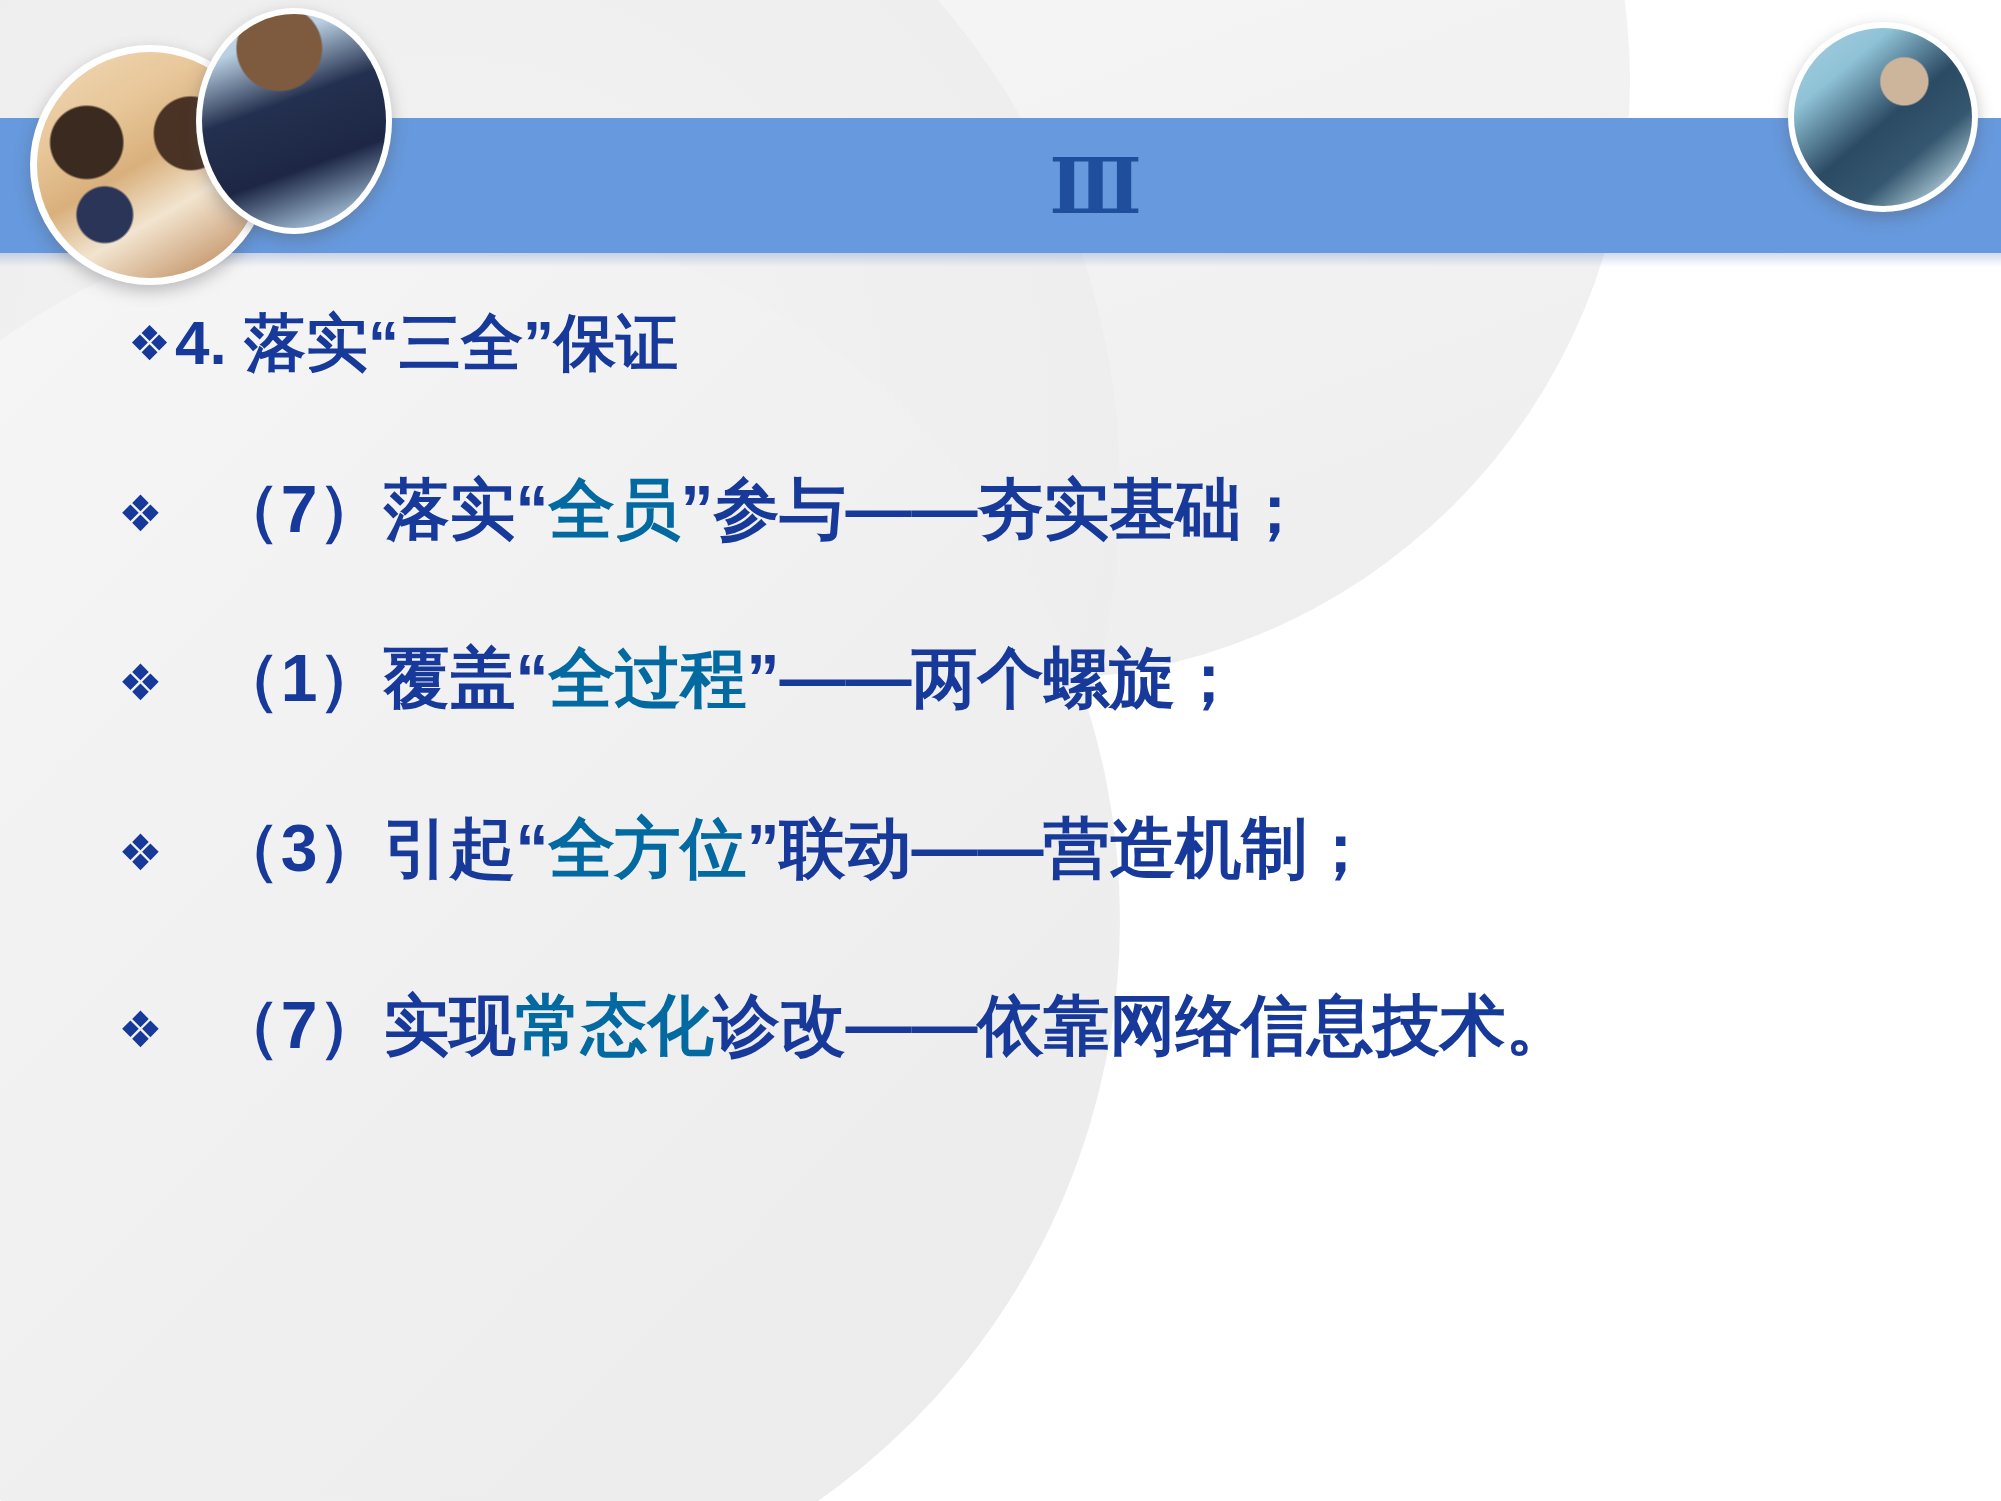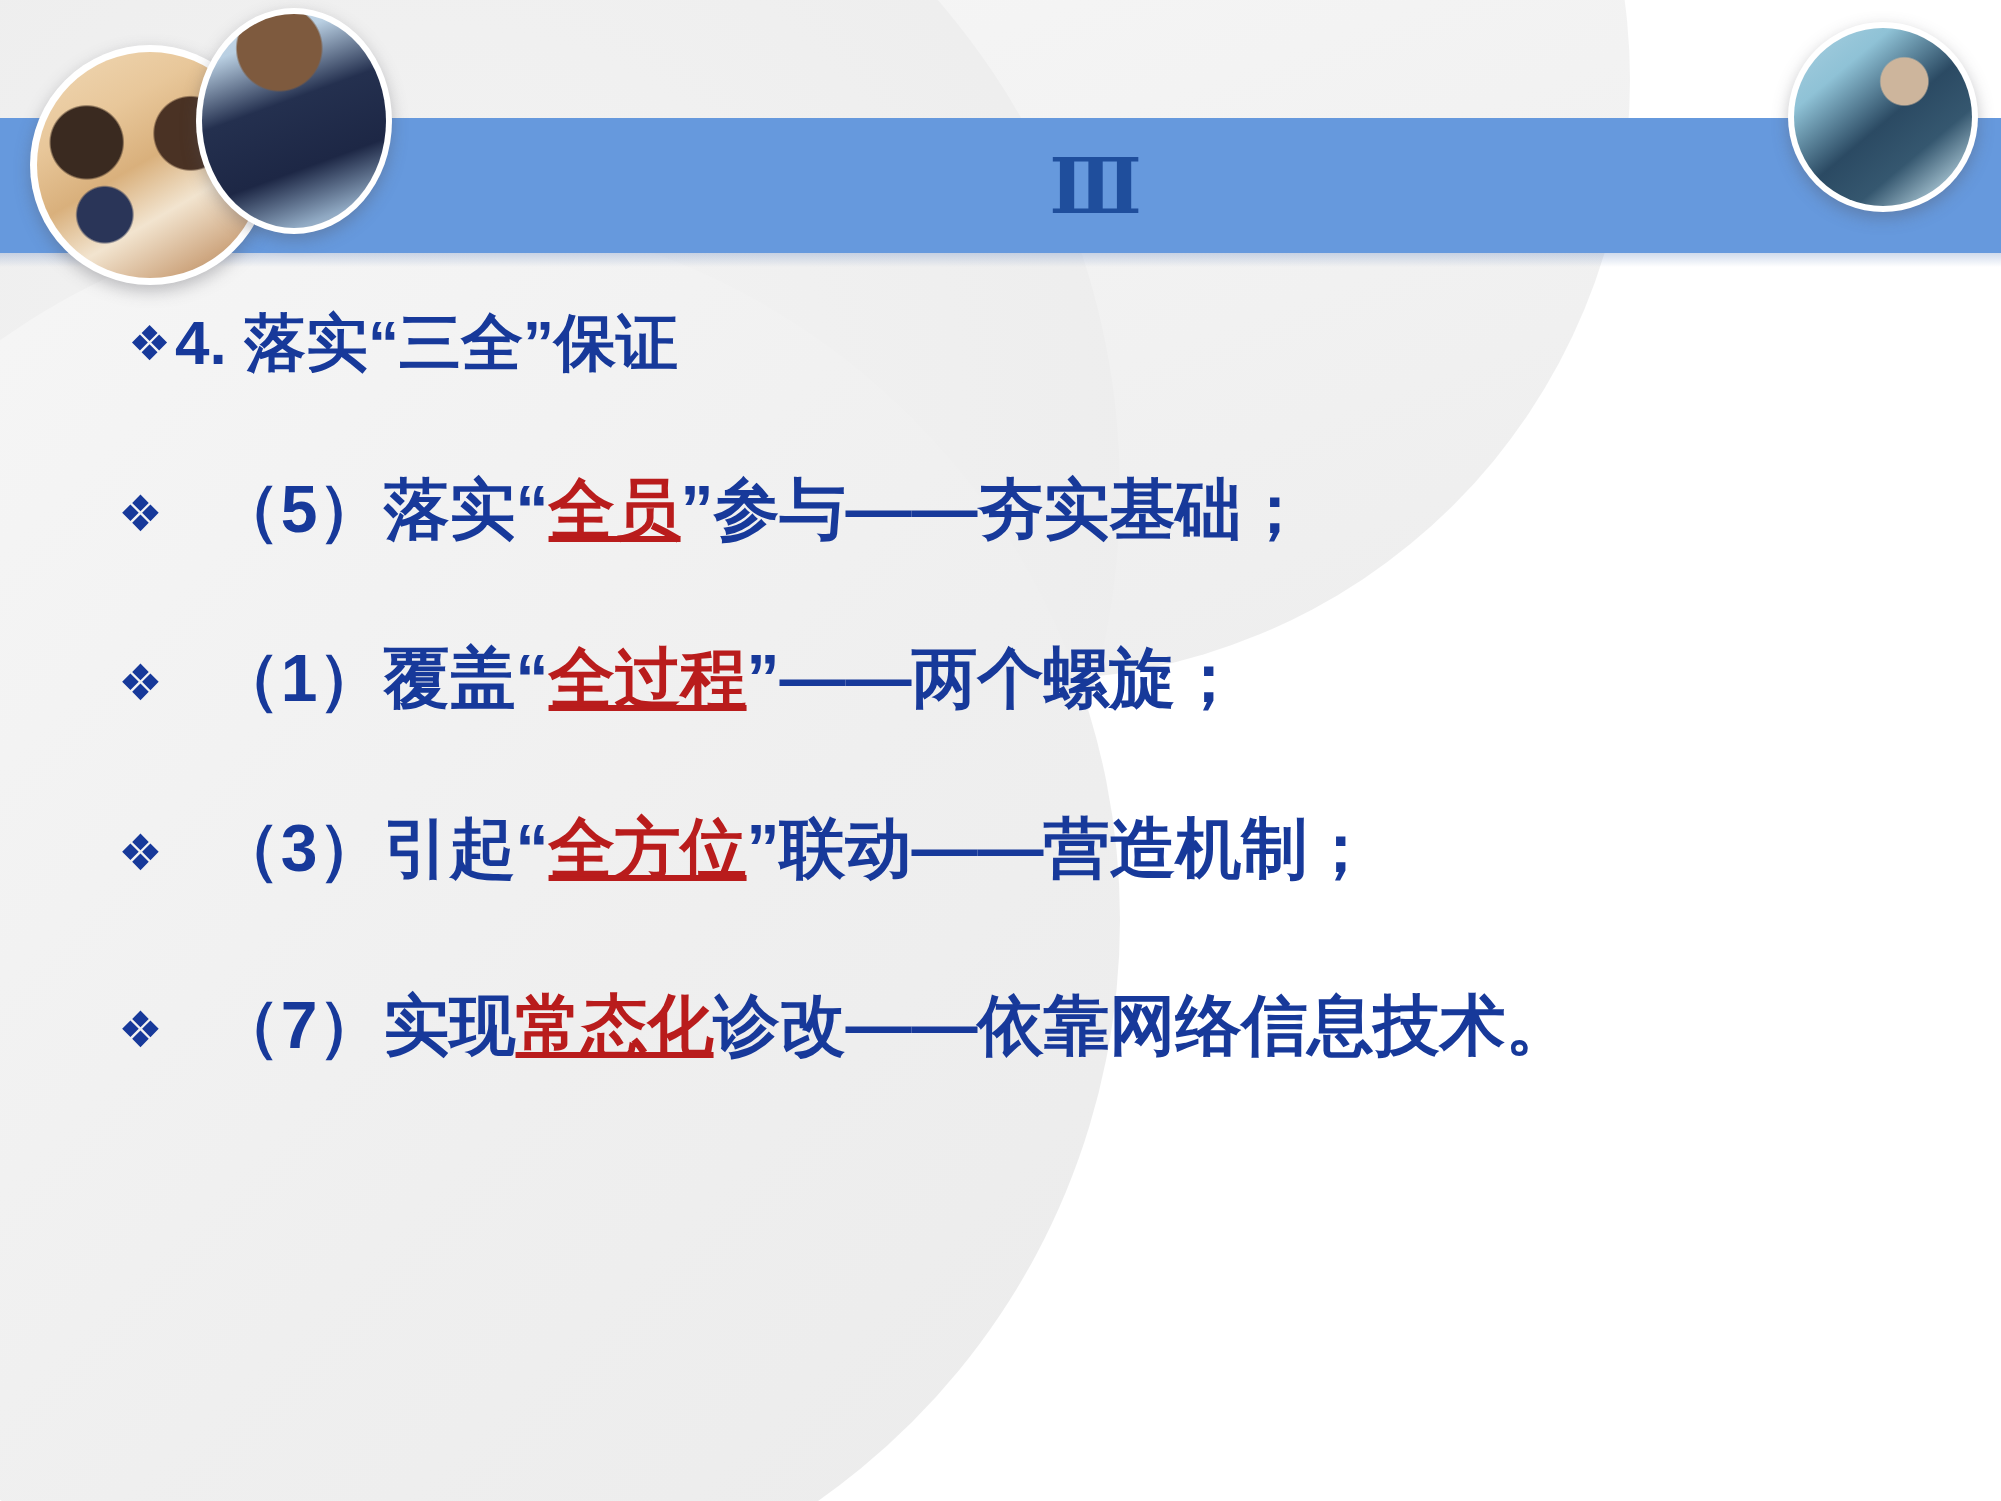--- a/index.html
+++ b/index.html
@@ -150,21 +150,21 @@
     font-size: 54px;
     line-height: 1;
     flex: 0 0 auto;
   }
   .line-text {
     font-size: 62px;
     line-height: 1.05;
     letter-spacing: 0px;
     text-align: center;
   }
-  .red { color: #b91c1c; text-decoration: underline; }
+  .red { color: #0369a1; }
 
   
   #row-0 { margin-left: 128px; margin-top: 30px; }
   #row-0 .bullet-mark { font-size: 48px; margin-top: 10px; }
   #row-0 .line-text { font-size: 62px; margin-left: 4px; }
 
   #row-1 { margin-left: 118px; margin-top: 100px; }
   #row-2 { margin-left: 118px; margin-top: 100px; }
   #row-3 { margin-left: 118px; margin-top: 100px; }
   #row-4 { margin-left: 118px; margin-top: 108px; }
@@ -205,21 +205,21 @@
     <div class="bullet-row" id="row-0">
       <span class="bullet-mark">❖</span>
       <span class="line-text">
         <span>4. 落实“三全”保证</span>
       </span>
     </div>
 
     <div class="bullet-row" id="row-1">
       <span class="bullet-mark">❖</span>
       <span class="line-text">
-        <span>（5）落实“</span><span class="red">全员</span><span>”参与——夯实基础；</span>
+        <span>（7）落实“</span><span class="red">全员</span><span>”参与——夯实基础；</span>
       </span>
     </div>
 
     <div class="bullet-row" id="row-2">
       <span class="bullet-mark">❖</span>
       <span class="line-text">
         <span>（1）覆盖“</span><span class="red">全过程</span><span>”——两个螺旋；</span>
       </span>
     </div>
 

